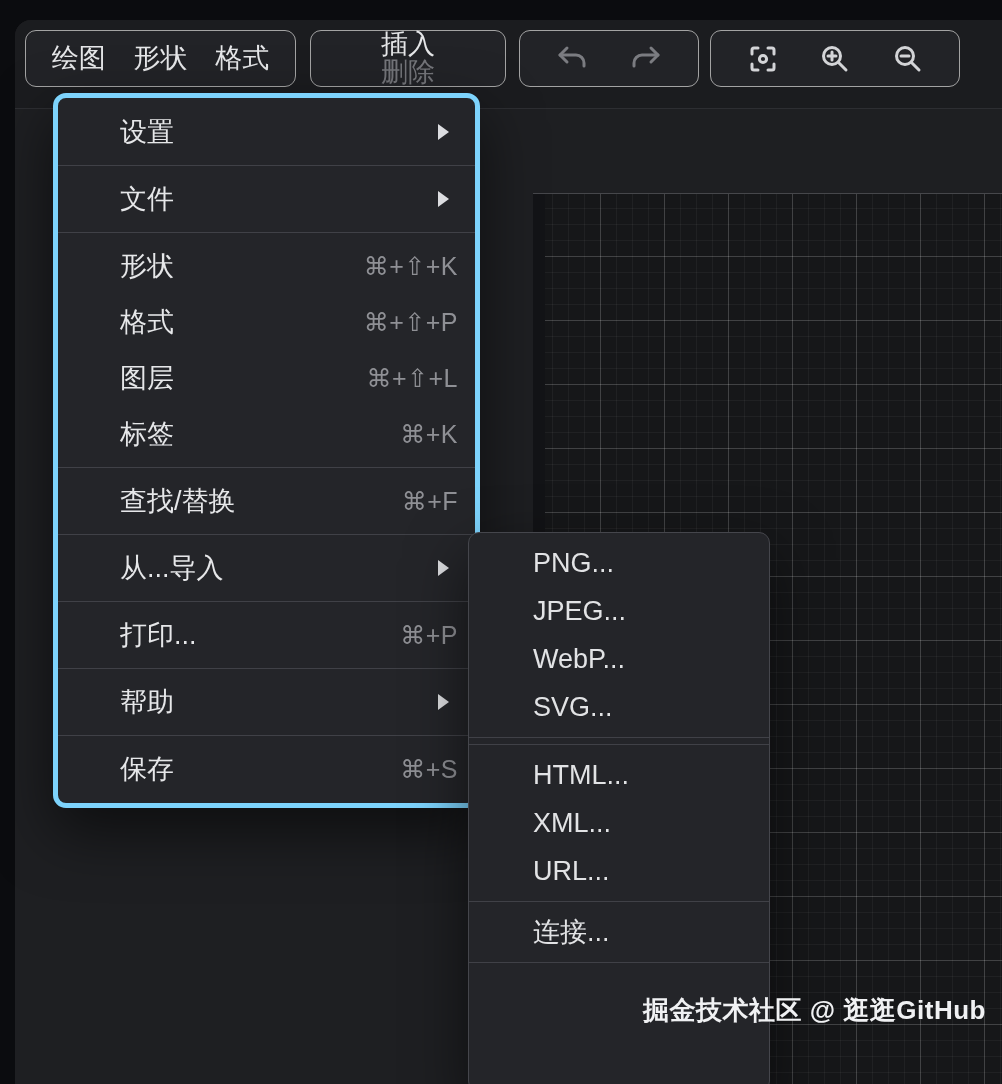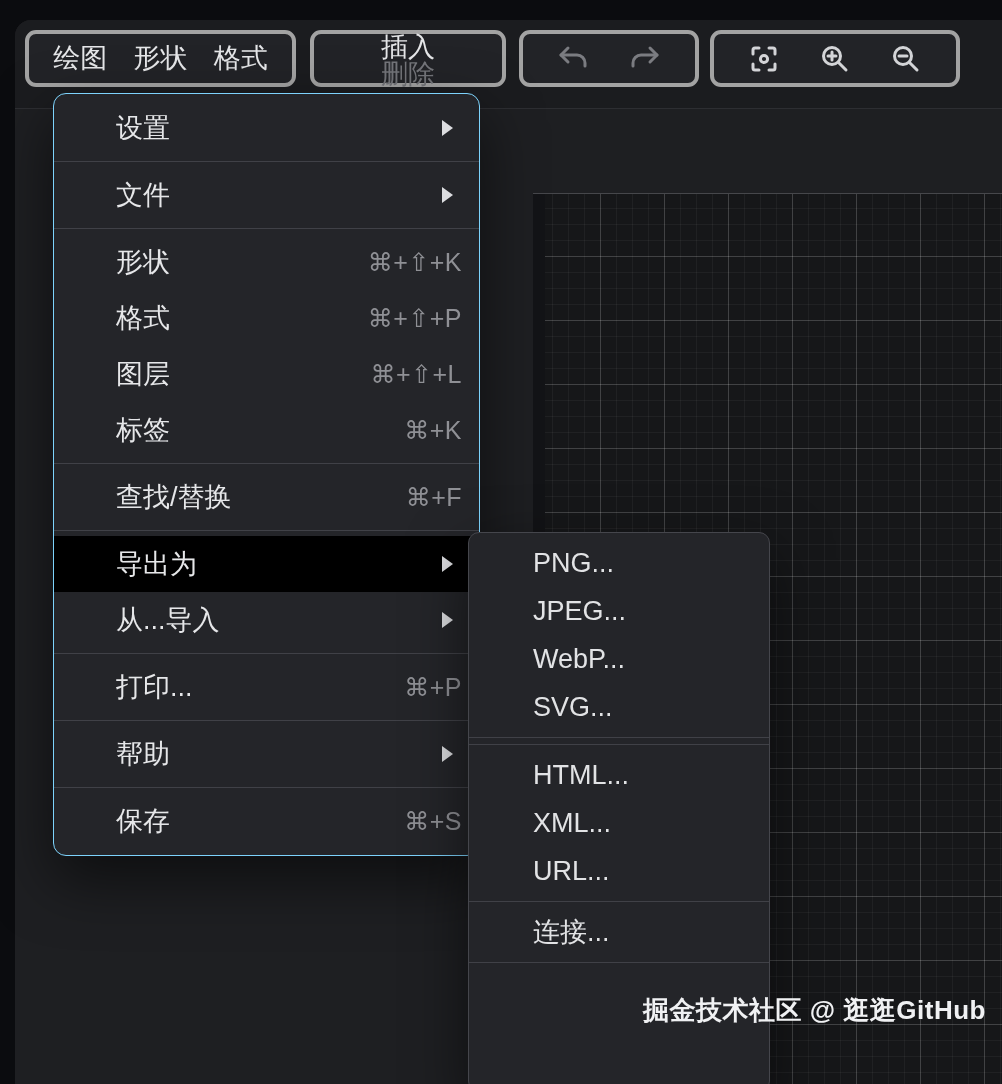--- a/index.html
+++ b/index.html
@@ -22,21 +22,21 @@
     position: absolute; left: 15px; top: 20px; right: 0; height: 88px;
     background: #1b1c1f;
     border-top-left-radius: 16px;
     border-bottom: 1px solid #2d2e32;
   }
 
   
   .tgroup {
     position: absolute; top: 30px; height: 57px;
     background: #222327;
-    border: 4px solid #a3a3a3;
+    border: 1px solid #a3a3a3;
     border-radius: 11px;
     display: flex; align-items: center; justify-content: space-evenly;
     box-sizing: border-box;
     z-index: 2;
   }
   .g1 { left: 25px;  width: 271px; }
   .g2 { left: 310px; width: 196px; flex-direction: column; }
   .g3 { left: 519px; width: 180px; }
   .g4 { left: 710px; width: 250px; }
   .tbtn {
@@ -69,21 +69,21 @@
       linear-gradient(to bottom, rgba(255,255,255,0.045) 1px, transparent 1px);
     background-size: 64px 64px, 64px 64px, 16px 16px, 16px 16px;
     background-position: 55px 0, 0 62px, 7px 0, 0 14px;
   }
 
   
   .menu {
     position: absolute; left: 53px; top: 93px; width: 427px;
     box-sizing: border-box;
     background: #242529;
-    border: 1px solid #7dd3fc;
+    border: 5px solid #7dd3fc;
     border-radius: 13px;
     padding: 6px 0;
     box-shadow: 0 24px 60px rgba(0,0,0,0.55);
     z-index: 5;
   }
   .mrow {
     height: 56px;
     display: flex; align-items: center;
     padding: 0 17px 0 62px;
     font-size: 27px; color: #e6e7e9;
@@ -239,24 +239,20 @@
       <span class="mshortcut">⌘+K</span>
     </div>
     <hr class="mdivider">
 
     <div class="mrow">
       <span class="mlabel">查找/替换</span>
       <span class="mshortcut">⌘+F</span>
     </div>
     <hr class="mdivider">
 
-    <div class="mrow highlighted">
-      <span class="mlabel">导出为</span>
-      <span class="marrow"></span>
-    </div>
     <div class="mrow">
       <span class="mlabel">从...导入</span>
       <span class="marrow"></span>
     </div>
     <hr class="mdivider">
 
     <div class="mrow">
       <span class="mlabel">打印...</span>
       <span class="mshortcut">⌘+P</span>
     </div>

